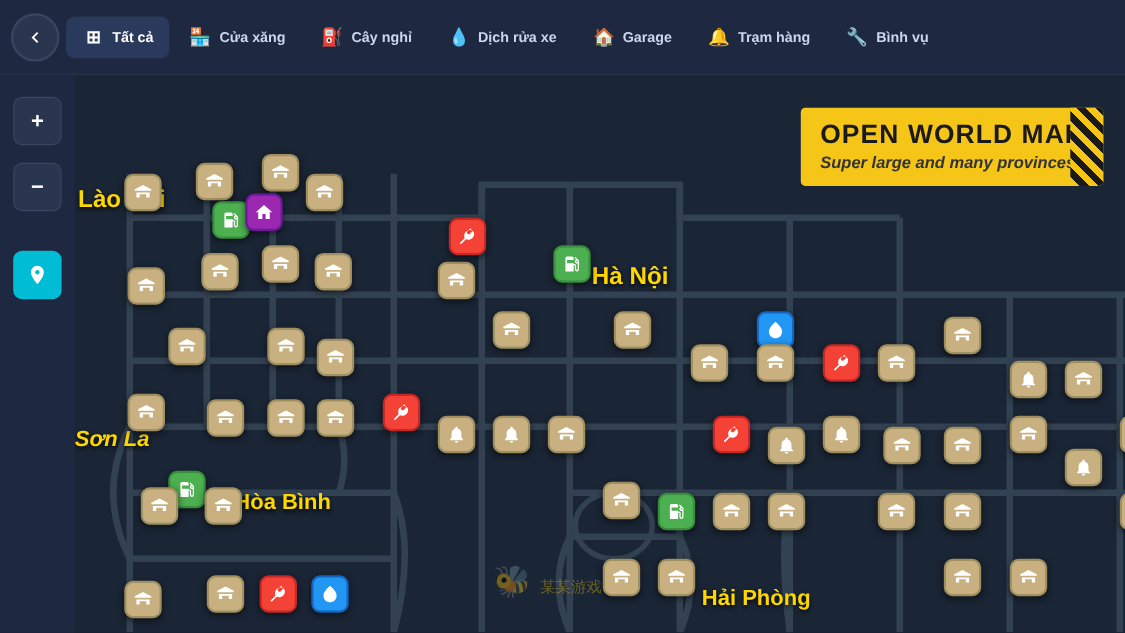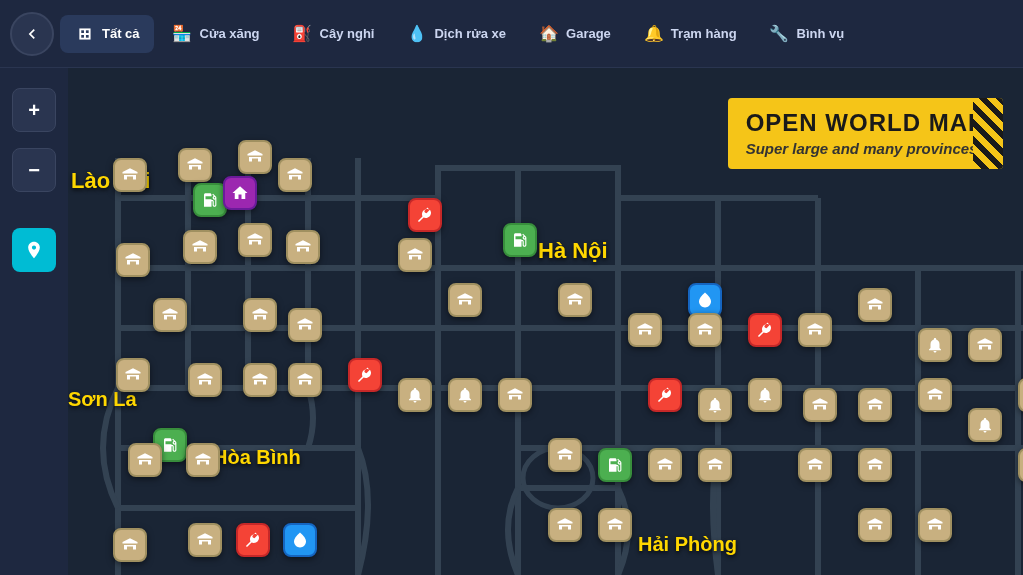--- a/index.html
+++ b/index.html
@@ -359,21 +359,21 @@
       <path d="M 450 420 Q 430 460 450 507" fill="none"></path>
       <path d="M 550 420 Q 570 460 550 507" fill="none"></path>
       <path d="M 650 380 Q 640 430 650 507" fill="none"></path>
 
       <ellipse cx="490" cy="410" rx="35" ry="30" fill="none" stroke="#3a4a5a" stroke-width="5"></ellipse>
     </g>
   </svg>
 
   <div class="city-label" style="left: 3px; top: 100px;">Lào Cai</div>
   <div class="city-label" style="left: 470px; top: 170px;">Hà Nội</div>
-  <div class="city-label" style="left: 0px; top: 320px; font-size:20px;">Sơn La</div>
+  <div class="city-label" style="left: 0px; top: 320px; font-size:20px;font-style:italic;">Sơn La</div>
   <div class="city-label" style="left: 145px; top: 378px; font-size:20px;">Hòa Bình</div>
   <div class="city-label" style="left: 570px; top: 465px; font-size:20px;">Hải Phòng</div>
 
   <div id="map-icons-container">
       <div class="map-icon icon-shop" style="left: 45px; top: 90px;">
         <svg width="18" height="18" viewBox="0 0 24 24" fill="white">
           <path d="M12 3L2 8v2h20V8L12 3zM4 12v6h4v-4h8v4h4v-6H4z"></path>
         </svg>
       </div>
       <div class="map-icon icon-shop" style="left: 110px; top: 80px;">
@@ -664,13 +664,14 @@
         </svg>
       </div>
     </div>
 
   <div class="info-banner">
     <div class="info-banner-title">OPEN WORLD MAP</div>
     <div class="info-banner-subtitle">Super large and many provinces</div>
     <div class="info-banner-stripes" style="background: repeating-linear-gradient(45deg, #f5c518 0px, #f5c518 6px, #1a1a1a 6px, #1a1a1a 12px);"></div>
   </div>
 
+  <div class="watermark">🐝 <span style="font-size:14px; color: rgba(255,200,0,0.35);">某某游戏</span></div>
 </div>
 
 </body></html>

